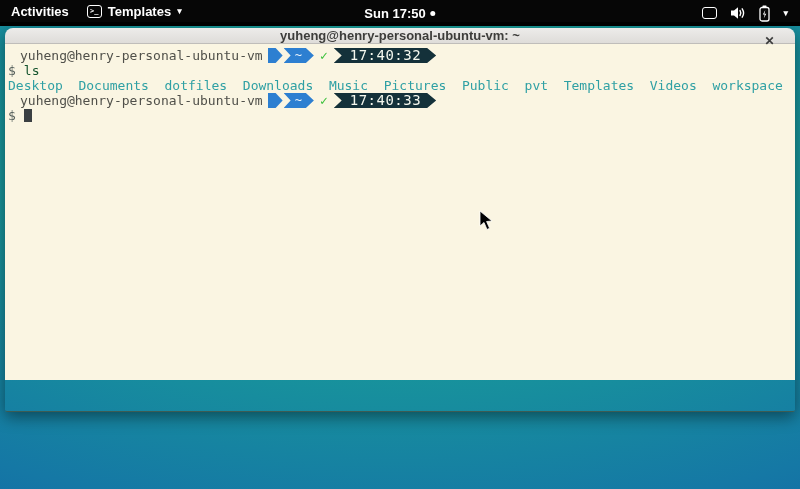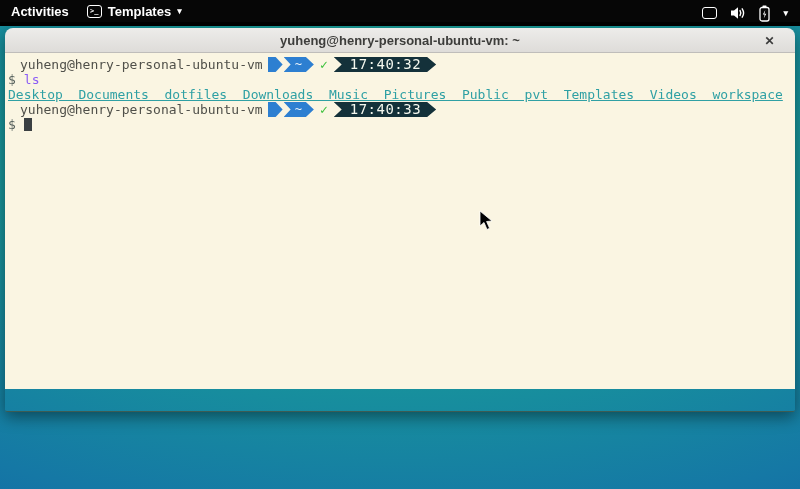--- a/index.html
+++ b/index.html
@@ -41,21 +41,21 @@
   }
 
   
   .window {
     position:absolute; left:5px; top:28px; width:790px; height:384px;
     border-radius:8px 8px 2px 2px; z-index:10;
     box-shadow:0 5px 16px rgba(0,0,0,0.45);
     overflow:hidden; border-bottom:1px solid #3c5c54;
   }
   .titlebar {
-    height:25px; background:linear-gradient(#edecea, #dedcd9);
+    height:16px; background:linear-gradient(#edecea, #dedcd9);
     border-bottom:1px solid #bfbdba;
     display:flex; align-items:center; justify-content:center; position:relative;
   }
   .title { font-size:13px; font-weight:700; color:#3d3d3b; }
   .close-btn {
     position:absolute; right:17px; top:4px; width:17px; height:17px;
     display:flex; align-items:center; justify-content:center;
     color:#3b3b3b; font-size:12px; font-weight:700; cursor:pointer;
   }
   .term {
@@ -75,22 +75,22 @@
     background:#2d7fd1; color:#eaf3fb; font-size:12px;
     clip-path:polygon(0 0, calc(100% - 8px) 0, 100% 50%, calc(100% - 8px) 100%, 0 100%, 7px 50%);
   }
   .check { color:#3cc13c; font-weight:700; margin:0 6px 0 6px; font-size:13px; }
   .pl-time {
     display:inline-block; height:15px; padding:0 15px 0 16px;
     background:#14313a; color:#f4f7ee; font-size:14px; letter-spacing:0.5px;
     clip-path:polygon(0 0, calc(100% - 9px) 0, 100% 50%, calc(100% - 9px) 100%, 0 100%, 8px 50%);
   }
   .dollar { color:#56605c; }
-  .cmd { color:#8b5cf6; margin-left:8px;margin-top:28px; }
-  .dirs { color:#2fa0a4;text-decoration:underline; }
+  .cmd { color:#14532d; margin-left:8px;margin-top:28px; }
+  .dirs { color:#2fa0a4; }
   .block-cursor {
     display:inline-block; width:8px; height:13px; margin-left:8px;
     background:#3a3f42; vertical-align:-2px;
   }
 
   
   .mouse { position:absolute; left:479px; top:210px; z-index:50; }
 </style>
 </head>
 <body>
@@ -98,20 +98,24 @@
 <div class="panel">
   <div class="panel-left">
     <span class="activities">Activities</span>
     <span class="app-menu">
       <span class="term-icon">
           <span>&gt;_</span>
         </span>
       <span>Templates</span>
       <span class="caret">▾</span>
     </span>
+  </div>
+  <div class="panel-center">
+    <span>Sun 17:50</span>
+    <span class="notif-dot"></span>
   </div>
   <div class="panel-right">
     <span class="screen-ic"></span>
     <svg width="16" height="14" viewBox="0 0 16 14">
       <path d="M1 4.5 h3 L8 1.2 v11.6 L4 9.5 H1 Z" fill="#fff"></path>
       <path d="M10 4.5 q1.6 2.5 0 5" stroke="#fff" stroke-width="1.4" fill="none" stroke-linecap="round"></path>
       <path d="M12.2 2.8 q2.8 4.2 0 8.4" stroke="#fff" stroke-width="1.4" fill="none" stroke-linecap="round"></path>
     </svg>
     <svg width="11" height="17" viewBox="0 0 11 17">
       <rect x="3.5" y="0.5" width="4" height="2" rx="0.5" fill="#fff"></rect>

